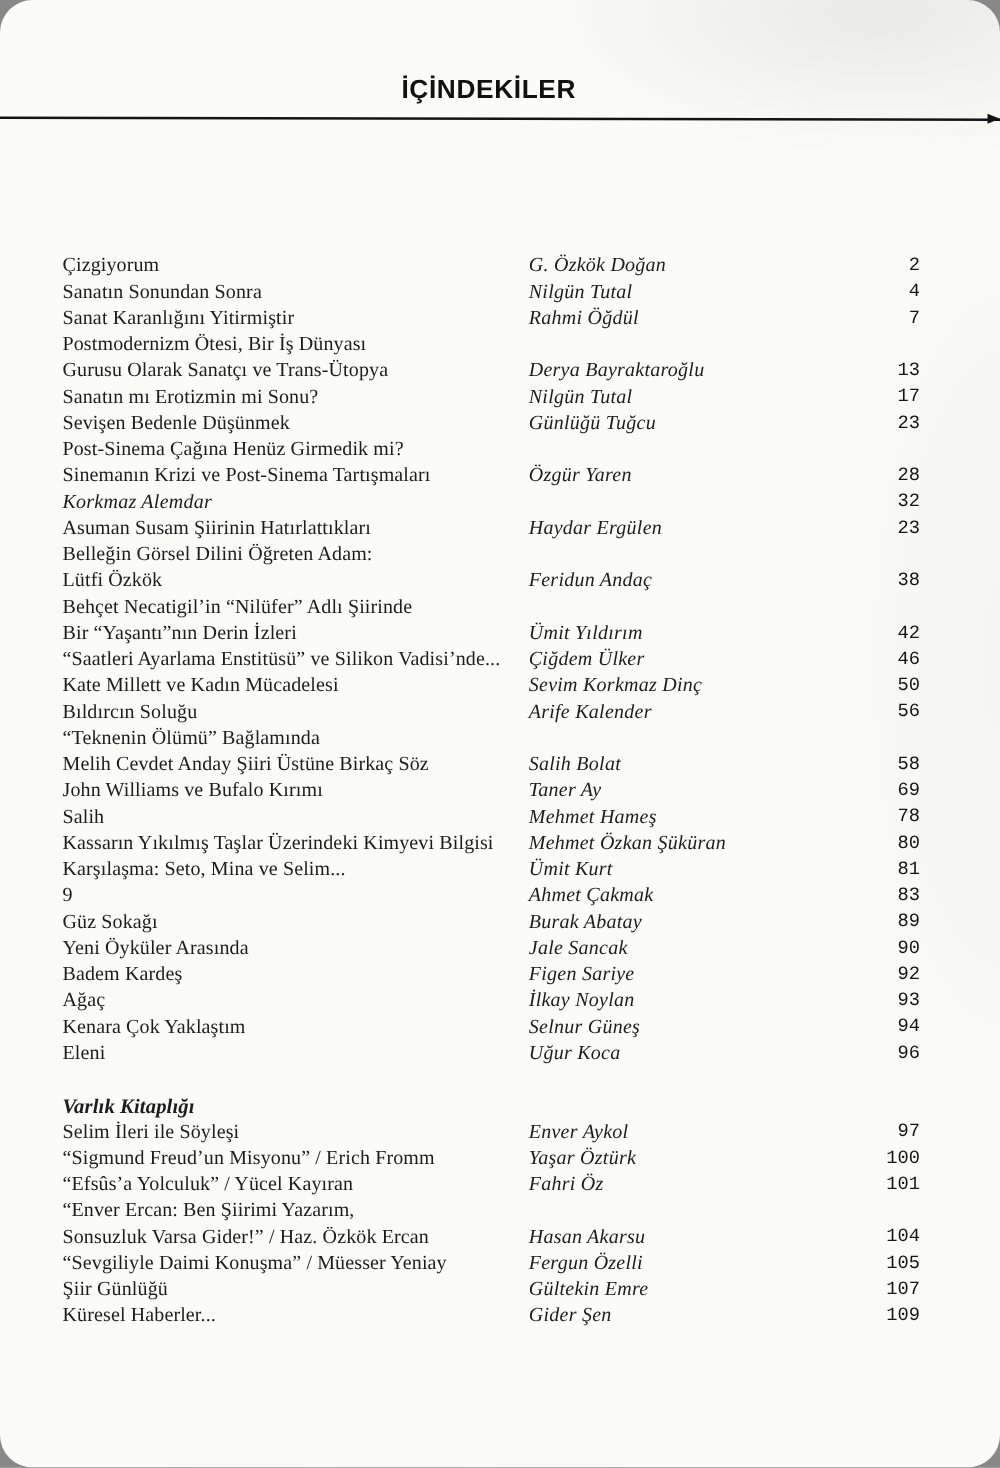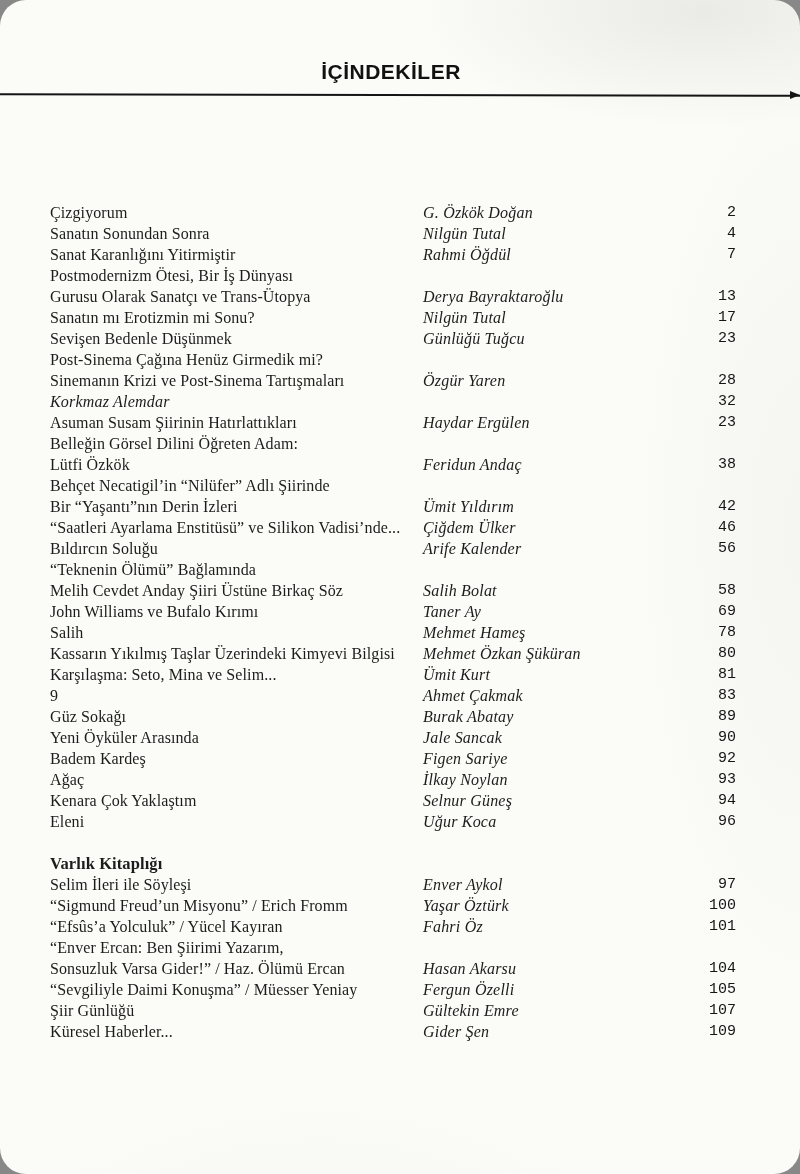--- a/index.html
+++ b/index.html
@@ -74,20 +74,21 @@
   .row .p {
     flex:none;
     width:50px;
     text-align:right;
     font-family:"Liberation Mono", monospace;
     font-size:15px;
     color:#151515;
   }
   .row.heading .t {
     font-weight:700;
+    font-style:italic;
     font-size:16.5px;
   }
   .row.gap { margin-top:21px; }
   .em { font-style:italic; }
 </style>
 </head>
 <body>
 
 <div class="page">
 
@@ -172,20 +173,25 @@
       <span class="t">Bir “Yaşantı”nın Derin İzleri</span>
       <span class="a">Ümit Yıldırım</span>
       <span class="p">42</span>
     </div>
       <div class="row">
       <span class="t">“Saatleri Ayarlama Enstitüsü” ve Silikon Vadisi’nde...</span>
       <span class="a">Çiğdem Ülker</span>
       <span class="p">46</span>
     </div>
       <div class="row">
+      <span class="t">Kate Millett ve Kadın Mücadelesi</span>
+      <span class="a">Sevim Korkmaz Dinç</span>
+      <span class="p">50</span>
+    </div>
+      <div class="row">
       <span class="t">Bıldırcın Soluğu</span>
       <span class="a">Arife Kalender</span>
       <span class="p">56</span>
     </div>
       <div class="row">
       <span class="t">“Teknenin Ölümü” Bağlamında</span>
       <span class="a"></span>
       <span class="p"></span>
     </div>
       <div class="row">
@@ -267,21 +273,21 @@
       <span class="t">“Efsûs’a Yolculuk” / Yücel Kayıran</span>
       <span class="a">Fahri Öz</span>
       <span class="p">101</span>
     </div>
       <div class="row">
       <span class="t">“Enver Ercan: Ben Şiirimi Yazarım,</span>
       <span class="a"></span>
       <span class="p"></span>
     </div>
       <div class="row">
-      <span class="t">Sonsuzluk Varsa Gider!” / Haz. Ölümü Ercan</span>
+      <span class="t">Sonsuzluk Varsa Gider!” / Haz. Özkök Ercan</span>
       <span class="a">Hasan Akarsu</span>
       <span class="p">104</span>
     </div>
       <div class="row">
       <span class="t">“Sevgiliyle Daimi Konuşma” / Müesser Yeniay</span>
       <span class="a">Fergun Özelli</span>
       <span class="p">105</span>
     </div>
       <div class="row">
       <span class="t">Şiir Günlüğü</span>

